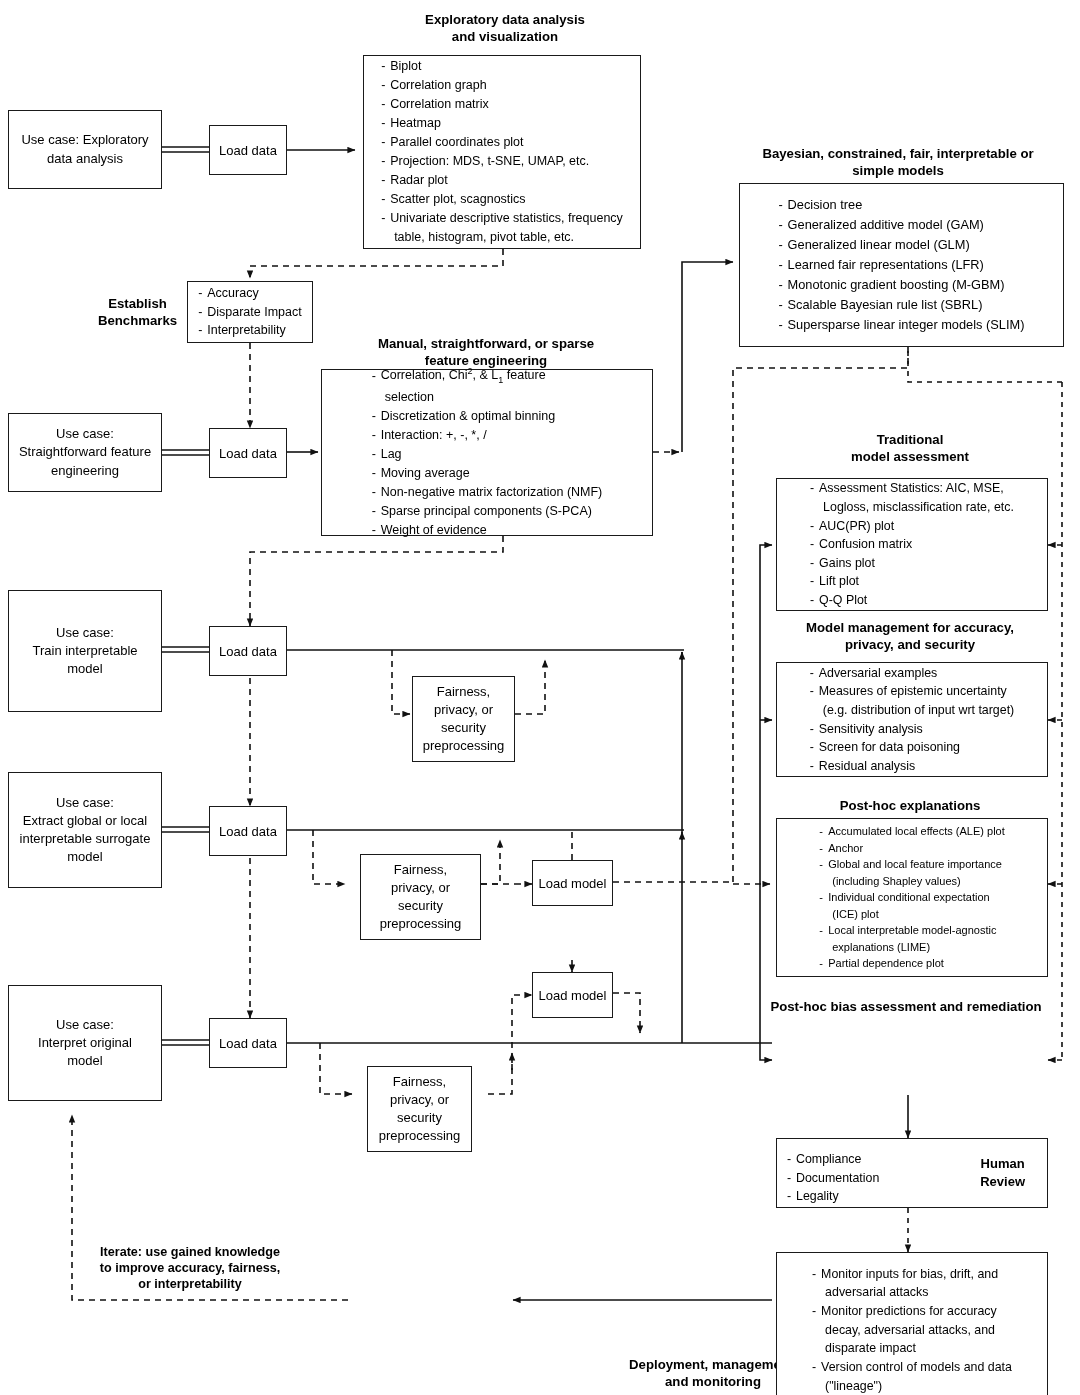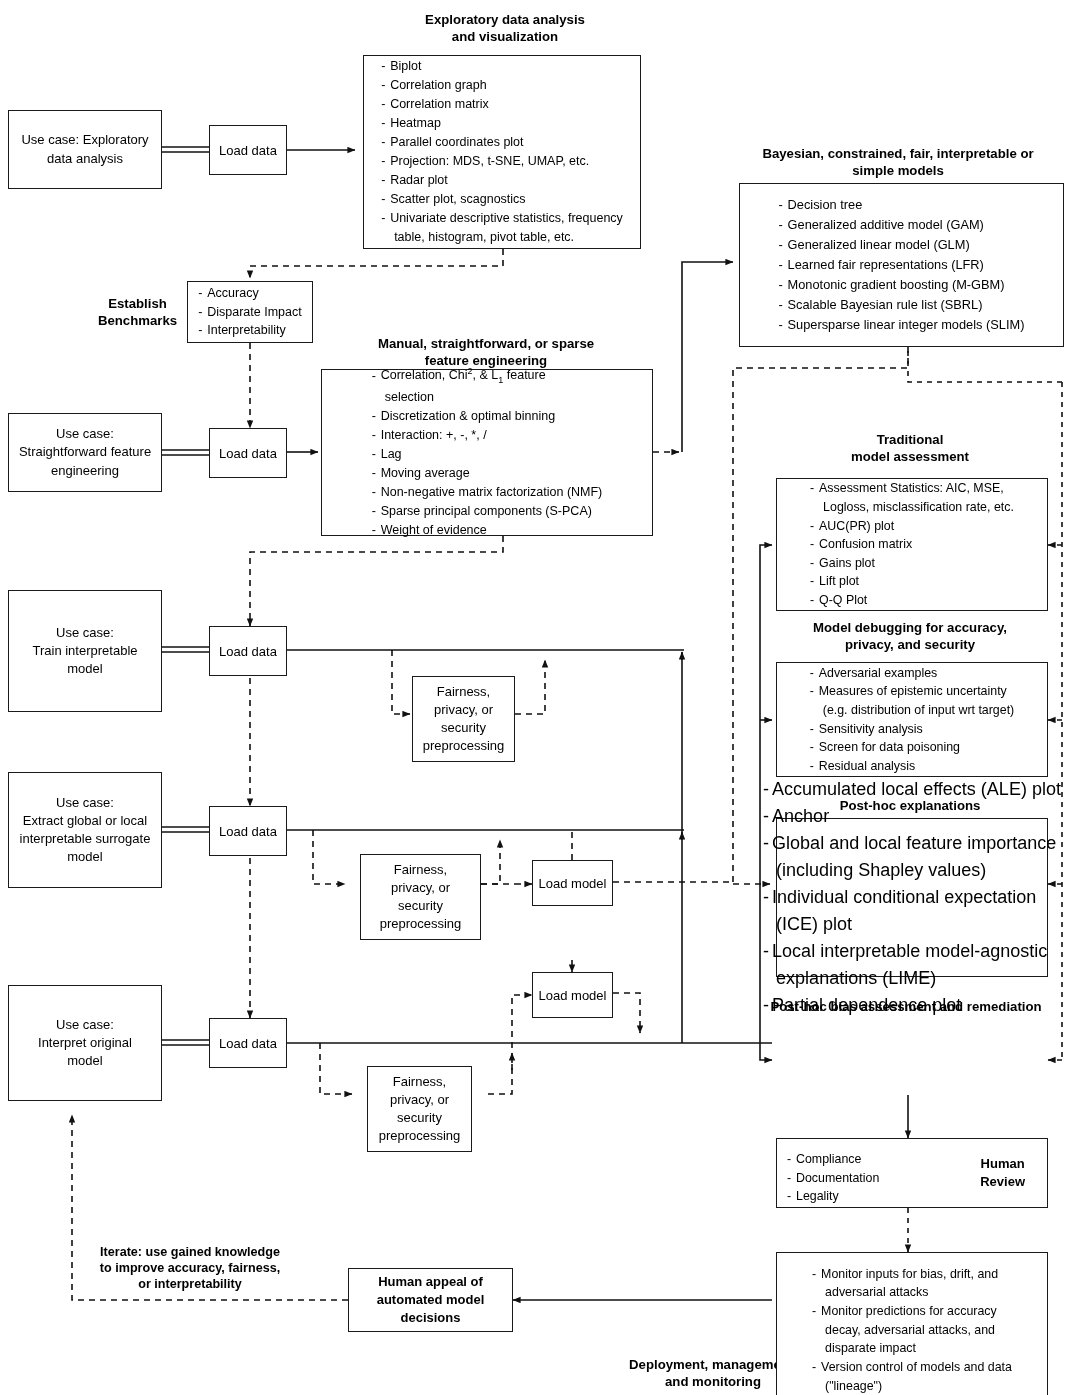--- a/index.html
+++ b/index.html
@@ -146,21 +146,21 @@
     <span style="white-space:pre-line;">Bayesian, constrained, fair, interpretable or
 simple models</span>
   </div>
 
   <div class="lbl" style="left:772px;top:432px;width:276px;">
     <span style="white-space:pre-line;">Traditional
 model assessment</span>
   </div>
 
   <div class="lbl" style="left:772px;top:620px;width:276px;">
-    <span style="white-space:pre-line;">Model debugging for accuracy,
+    <span style="white-space:pre-line;">Model management for accuracy,
 privacy, and security</span>
   </div>
 
   <div class="lbl" style="left:772px;top:798px;width:276px;">
     <span style="white-space:pre-line;">Post-hoc explanations</span>
   </div>
 
   <div class="lbl" style="left:748px;top:999px;width:316px;">
     <span style="white-space:pre-line;">Post-hoc bias assessment and remediation</span>
   </div>
@@ -320,21 +320,21 @@
     <div>
         <span class="li"><span class="d">-</span>Adversarial examples</span>
         <span class="li"><span class="d">-</span>Measures of epistemic uncertainty</span>
         <span class="li"><span class="d" style="width:13px"></span>(e.g. distribution of input wrt target)</span>
         <span class="li"><span class="d">-</span>Sensitivity analysis</span>
         <span class="li"><span class="d">-</span>Screen for data poisoning</span>
         <span class="li"><span class="d">-</span>Residual analysis</span>
       </div>
   </div>
 
-  <div class="box lst" style="left:776px;top:818px;width:272px;height:159px;padding:6px 10px;font-size:18px;line-height:1.5;">
+  <div class="box lst" style="left:776px;top:818px;width:272px;height:159px;padding:6px 10px;font-size:11px;line-height:1.5;">
     <div>
         <span class="li"><span class="d">-</span>Accumulated local effects (ALE) plot</span>
         <span class="li"><span class="d">-</span>Anchor</span>
         <span class="li"><span class="d">-</span>Global and local feature importance</span>
         <span class="li"><span class="d" style="width:13px"></span>(including Shapley values)</span>
         <span class="li"><span class="d">-</span>Individual conditional expectation</span>
         <span class="li"><span class="d" style="width:13px"></span>(ICE) plot</span>
         <span class="li"><span class="d">-</span>Local interpretable model-agnostic</span>
         <span class="li"><span class="d" style="width:13px"></span>explanations (LIME)</span>
         <span class="li"><span class="d">-</span>Partial dependence plot</span>
@@ -361,19 +361,14 @@
         <span class="li"><span class="d">-</span>Monitor inputs for bias, drift, and</span>
         <span class="li"><span class="d" style="width:13px"></span>adversarial attacks</span>
         <span class="li"><span class="d">-</span>Monitor predictions for accuracy</span>
         <span class="li"><span class="d" style="width:13px"></span>decay, adversarial attacks, and</span>
         <span class="li"><span class="d" style="width:13px"></span>disparate impact</span>
         <span class="li"><span class="d">-</span>Version control of models and data</span>
         <span class="li"><span class="d" style="width:13px"></span>("lineage")</span>
       </div>
   </div>
 
-  <div class="box ctr" style="left:348px;top:1268px;width:165px;height:64px;font-size:13px;font-weight:bold;">
-    <span style="white-space:pre-line;line-height:1.38;">Human appeal of
-automated model
-decisions</span>
-  </div>
 
 </div>
 
 </body></html>

